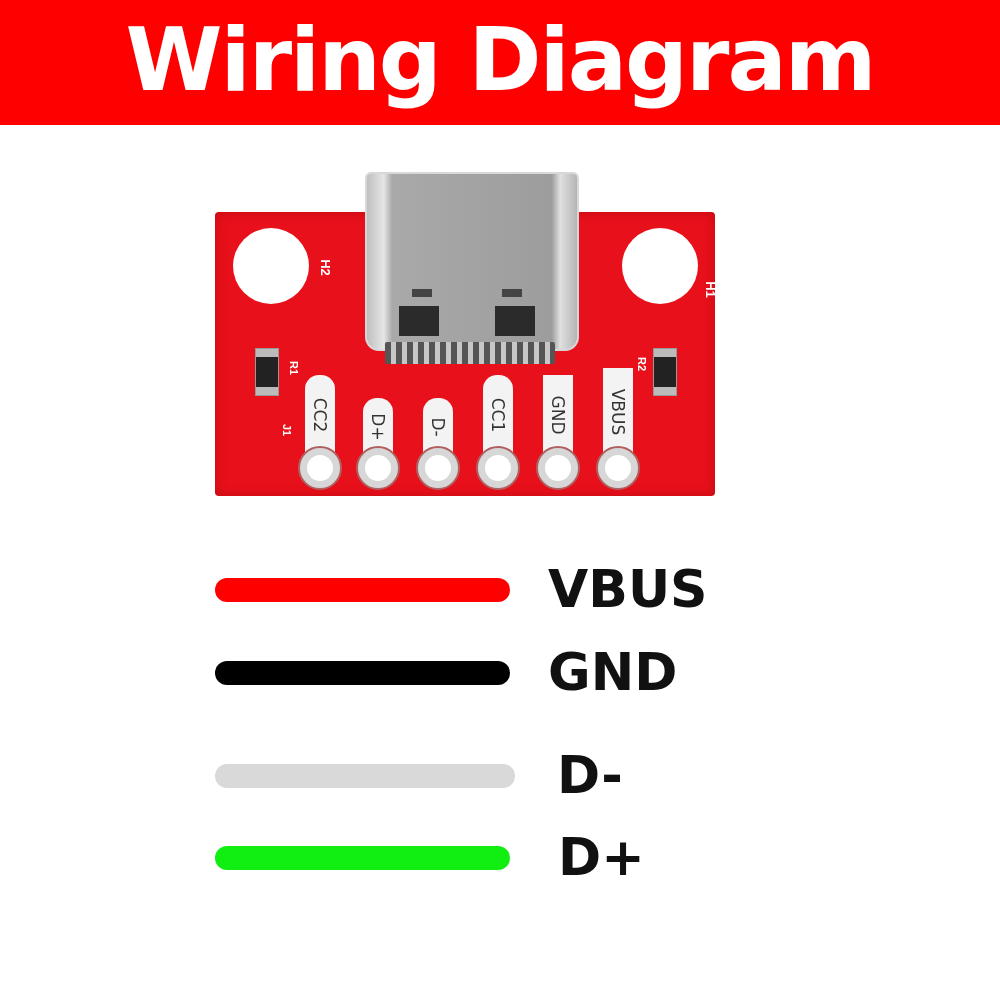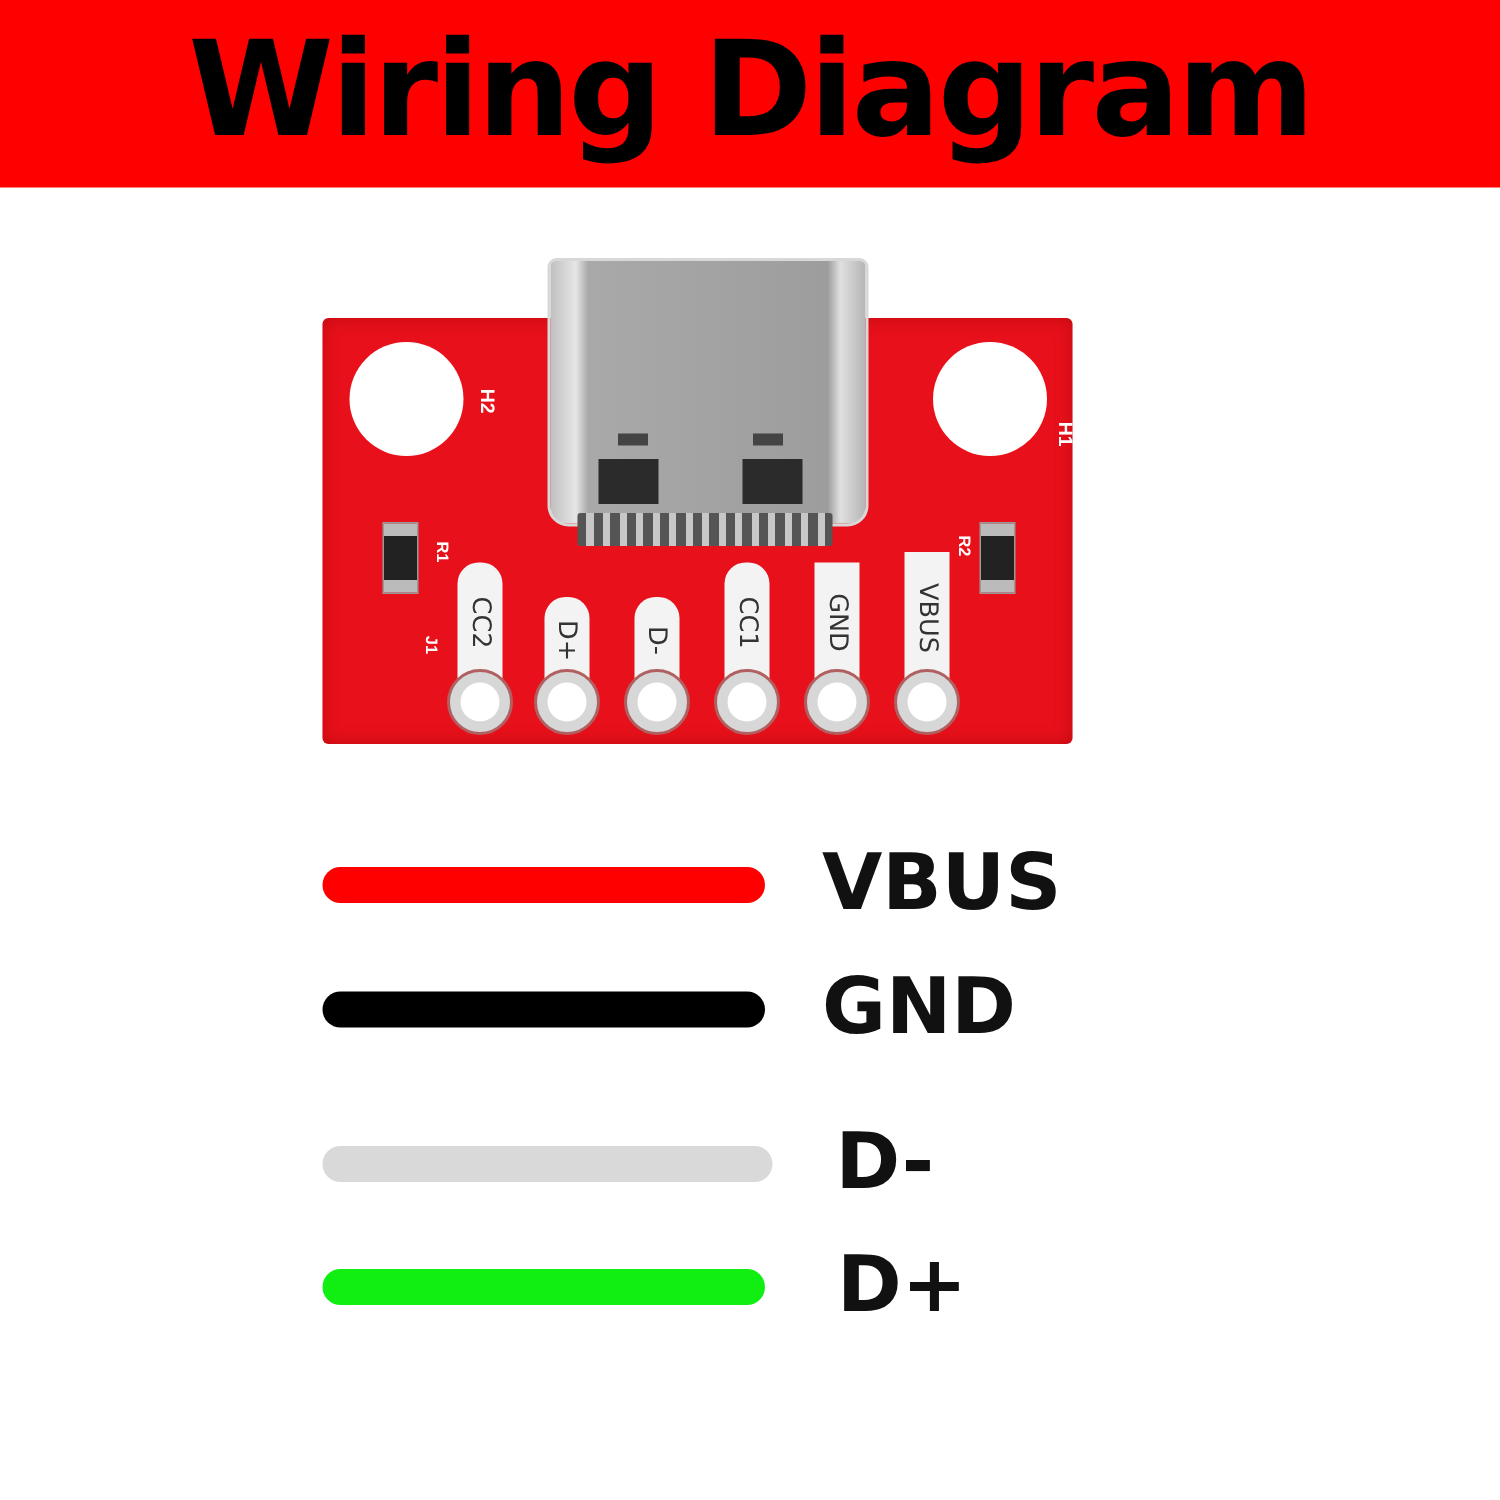--- a/index.html
+++ b/index.html
@@ -1,18 +1,18 @@
 <!DOCTYPE html>
 <html><head>
 <meta charset="utf-8">
 <style>
   html,body{margin:0;padding:0;background:#ffffff;}
   body{width:1000px;height:1000px;position:relative;overflow:hidden;font-family:"Liberation Sans",sans-serif;}
   .header{position:absolute;left:0;top:0;width:1000px;height:125px;background:#ff0000;display:flex;align-items:center;justify-content:center;}
-  .header-title{font-family:"DejaVu Sans",sans-serif;font-weight:bold;font-size:88px;color:#000000;letter-spacing:-2px;line-height:1;margin-top:-6px;}
+  .header-title{font-family:"DejaVu Sans",sans-serif;font-weight:bold;font-size:88px;color:#ffffff;letter-spacing:-2px;line-height:1;margin-top:-6px;}
   .board-wrap{position:absolute;left:215px;top:170px;width:505px;height:328px;}
   .board{position:absolute;left:0;top:42px;width:500px;height:284px;background:#e8101a;border-radius:4px;box-shadow:inset 0 0 12px rgba(120,0,0,.35);}
   .hole{position:absolute;width:76px;height:76px;border-radius:50%;background:#fff;}
   .usb-shell{position:absolute;left:150px;top:2px;width:210px;height:175px;background:linear-gradient(90deg,#bfbfbf 0%,#e6e6e6 8%,#a9a9a9 12%,#9d9d9d 88%,#e0e0e0 92%,#b5b5b5 100%);border-radius:6px 6px 14px 14px;border:2px solid #d8d8d8;}
   .usb-pad{position:absolute;top:132px;width:40px;height:30px;background:#2b2b2b;}
   .usb-dots{position:absolute;top:115px;width:20px;height:8px;background:#444;}
   .usb-pins{position:absolute;left:170px;top:172px;width:170px;height:22px;background:repeating-linear-gradient(90deg,#555 0 6px,#c7c7c7 6px 11px);border-radius:2px;}
   .silk{position:absolute;color:#fff;font-size:13px;font-weight:bold;}
   .pin-label{position:absolute;top:205px;width:30px;height:80px;background:#f3f3f3;border-radius:14px 14px 0 0;display:flex;align-items:center;justify-content:center;}
   .pin-label span{display:block;transform:rotate(90deg);white-space:nowrap;font-family:"DejaVu Sans",sans-serif;font-size:17px;color:#333;}

